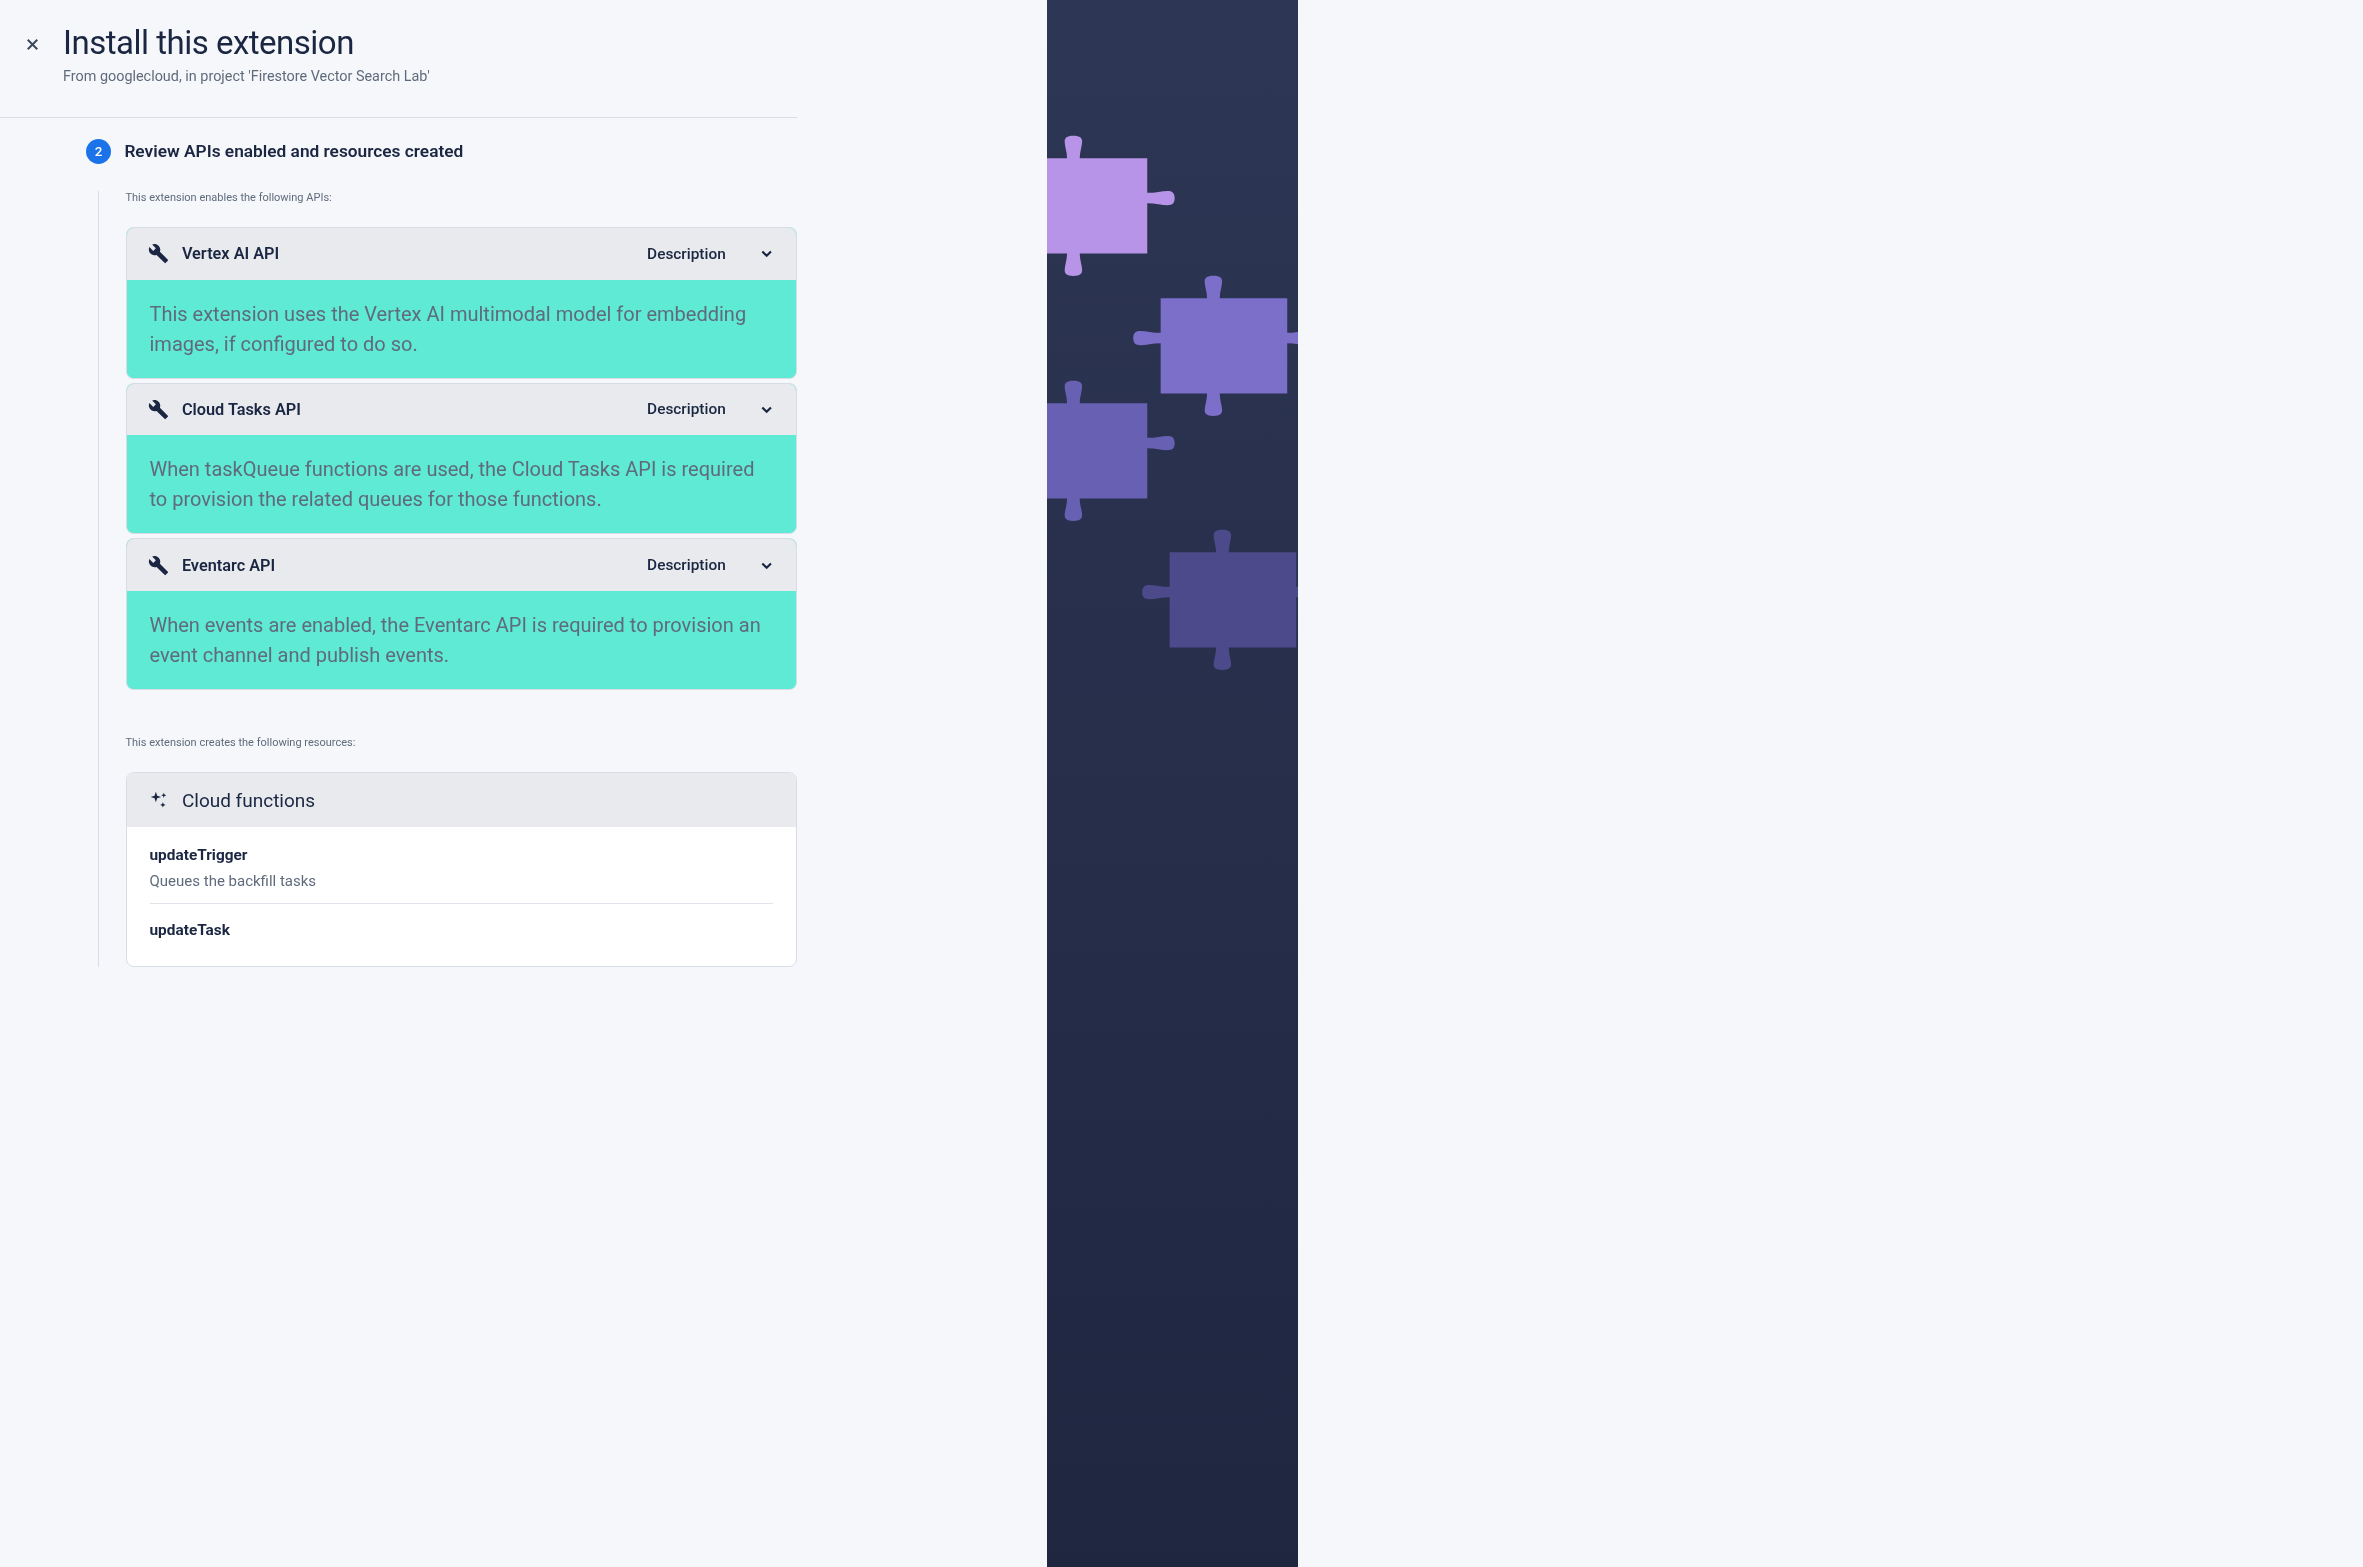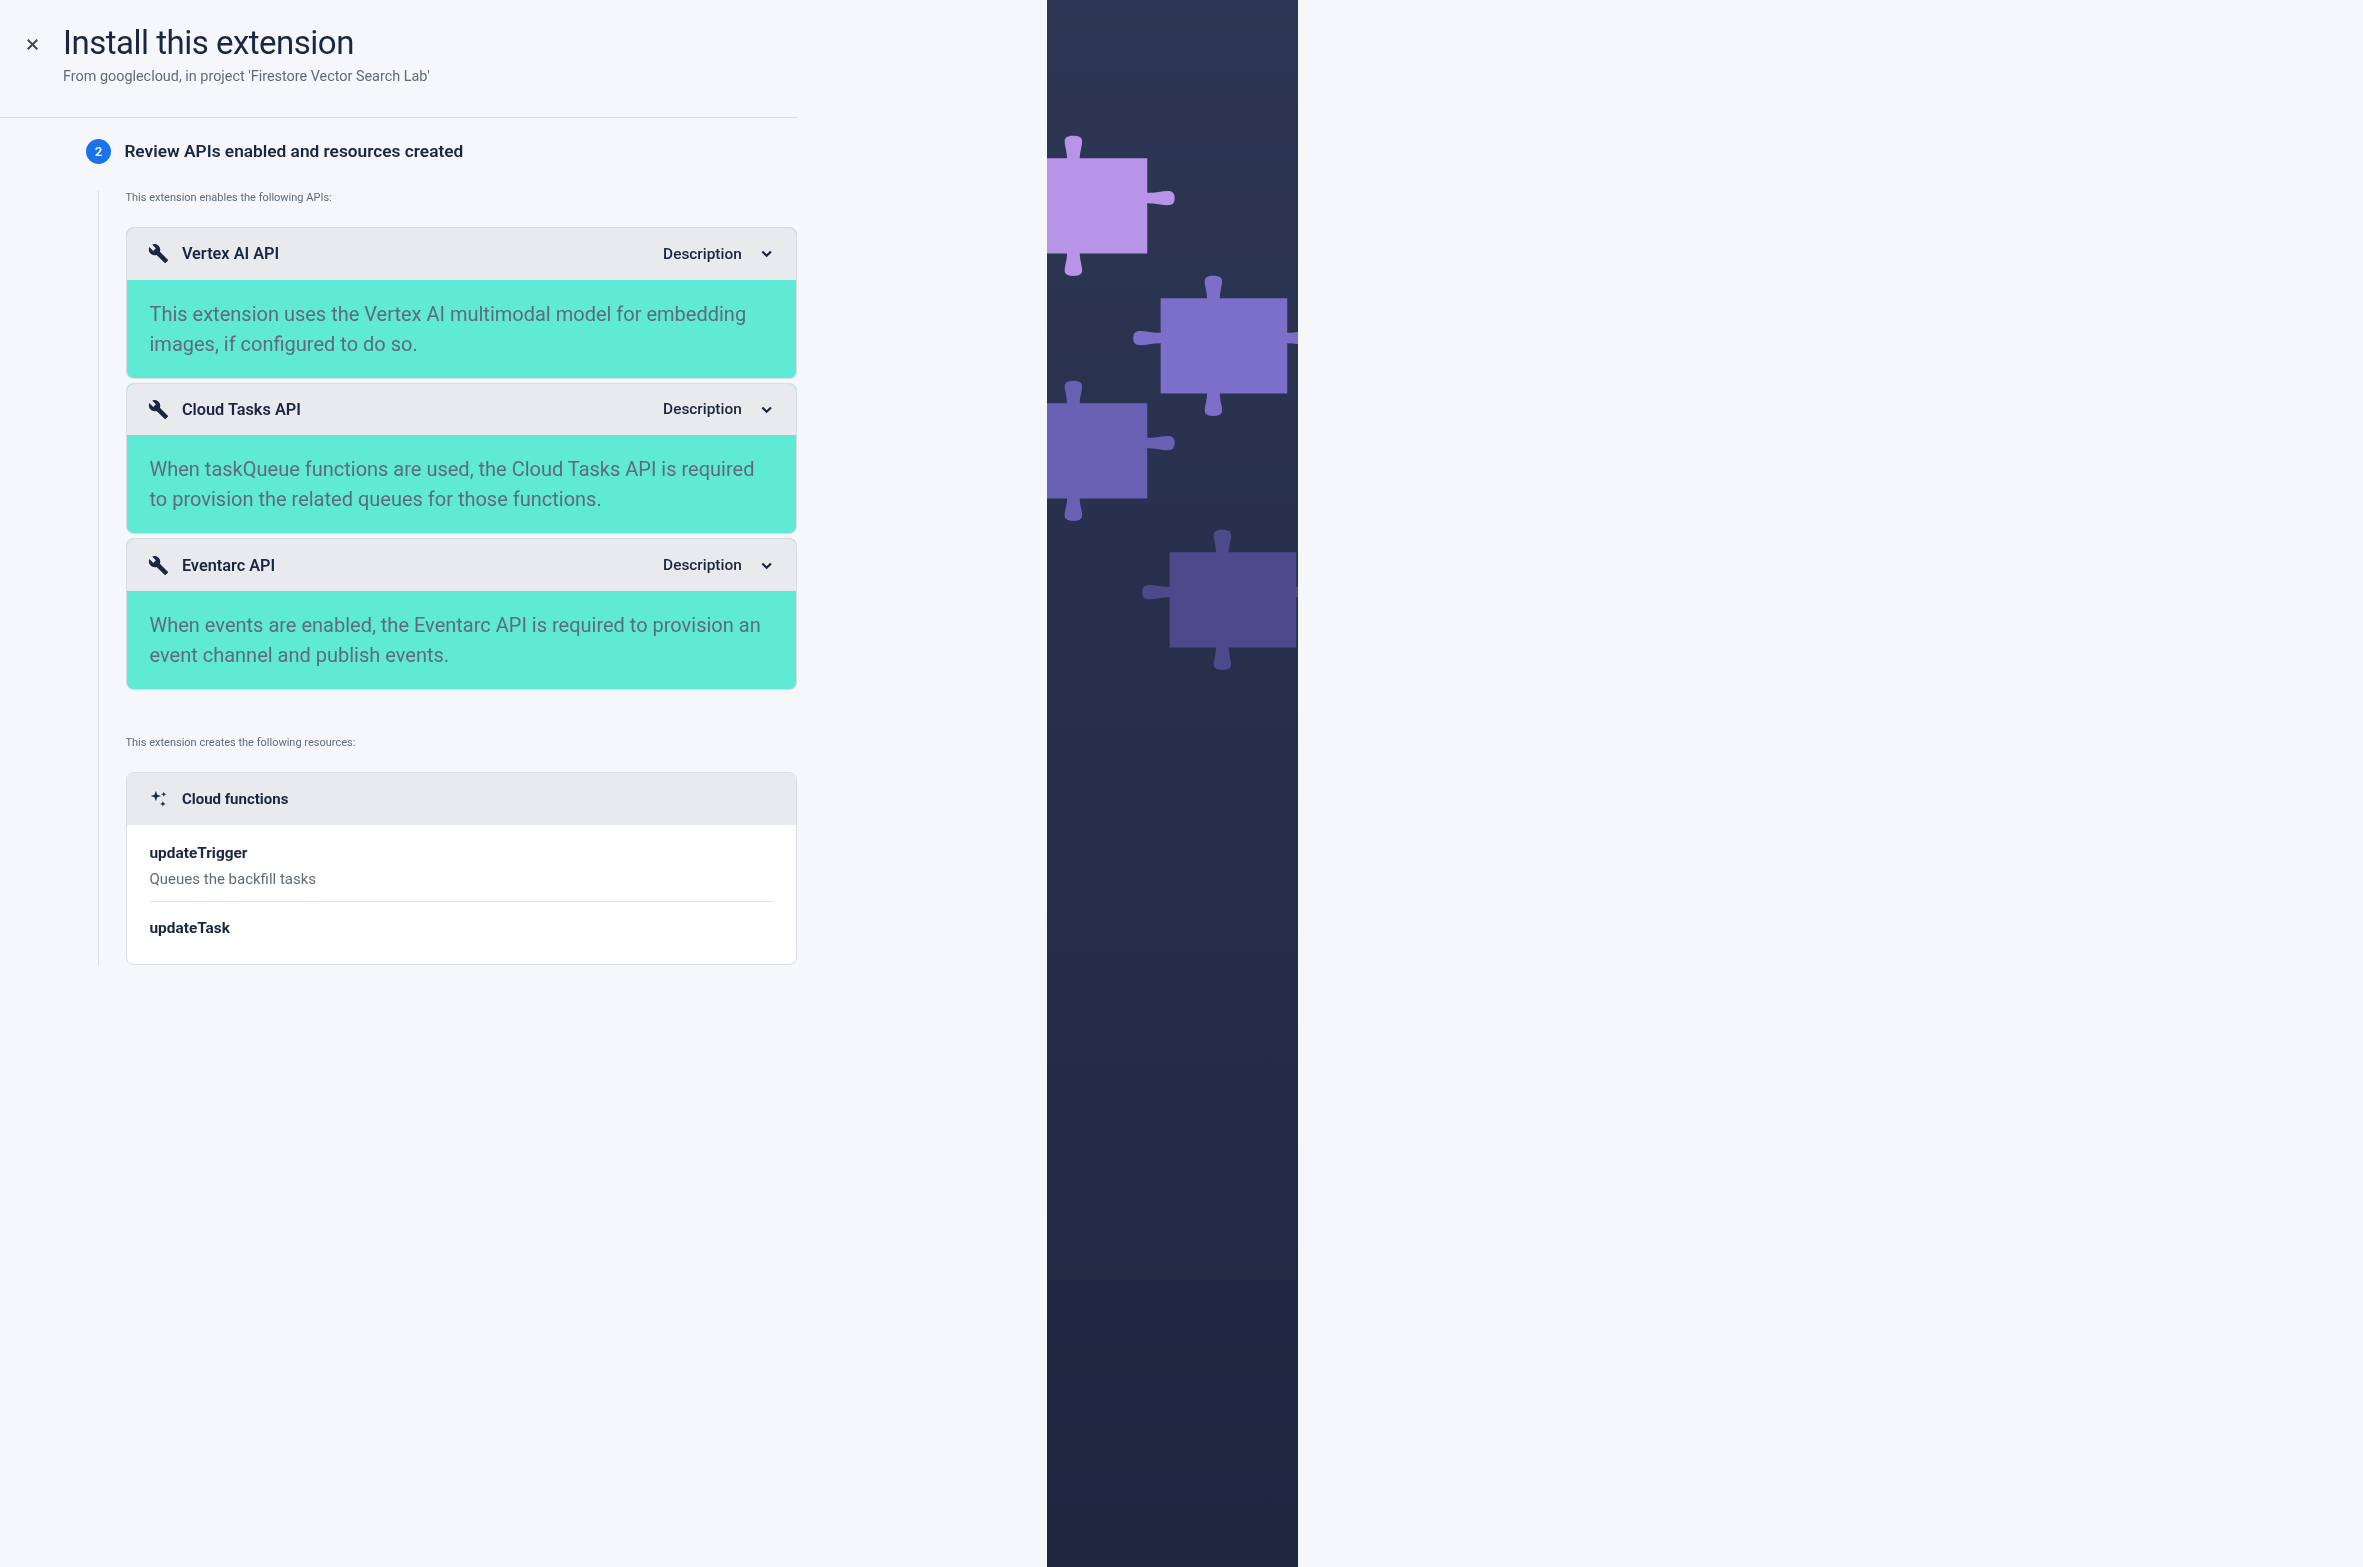--- a/index.html
+++ b/index.html
@@ -153,21 +153,21 @@
     
     .api-name {
       font-size: 16.3px;
       font-weight: 600;
       color: #1a2642;
     }
     
     .api-card-header-right {
       display: flex;
       align-items: center;
-      gap: 16px;
+      gap: 32px;
       cursor: pointer;
       padding-left: 48px;
     }
     
     .description-label {
       font-size: 15.4px;
       font-weight: 500;
       color: #1a2642;
     }
     
@@ -200,22 +200,22 @@
     
     .resource-card-header {
       background: #e8eaed;
       padding: 15.4px 21px;
       display: flex;
       align-items: center;
       gap: 13.4px;
     }
     
     .resource-name {
-      font-size: 15px;
-      font-weight: 700;
+      font-size: 19px;
+      font-weight: 400;
       color: #1a2642;
     }
     
     .resource-card-body {
       padding: 19px 23px;
     }
     
     .function-item {
       padding-bottom: 13px;
       margin-bottom: 17.3px;

